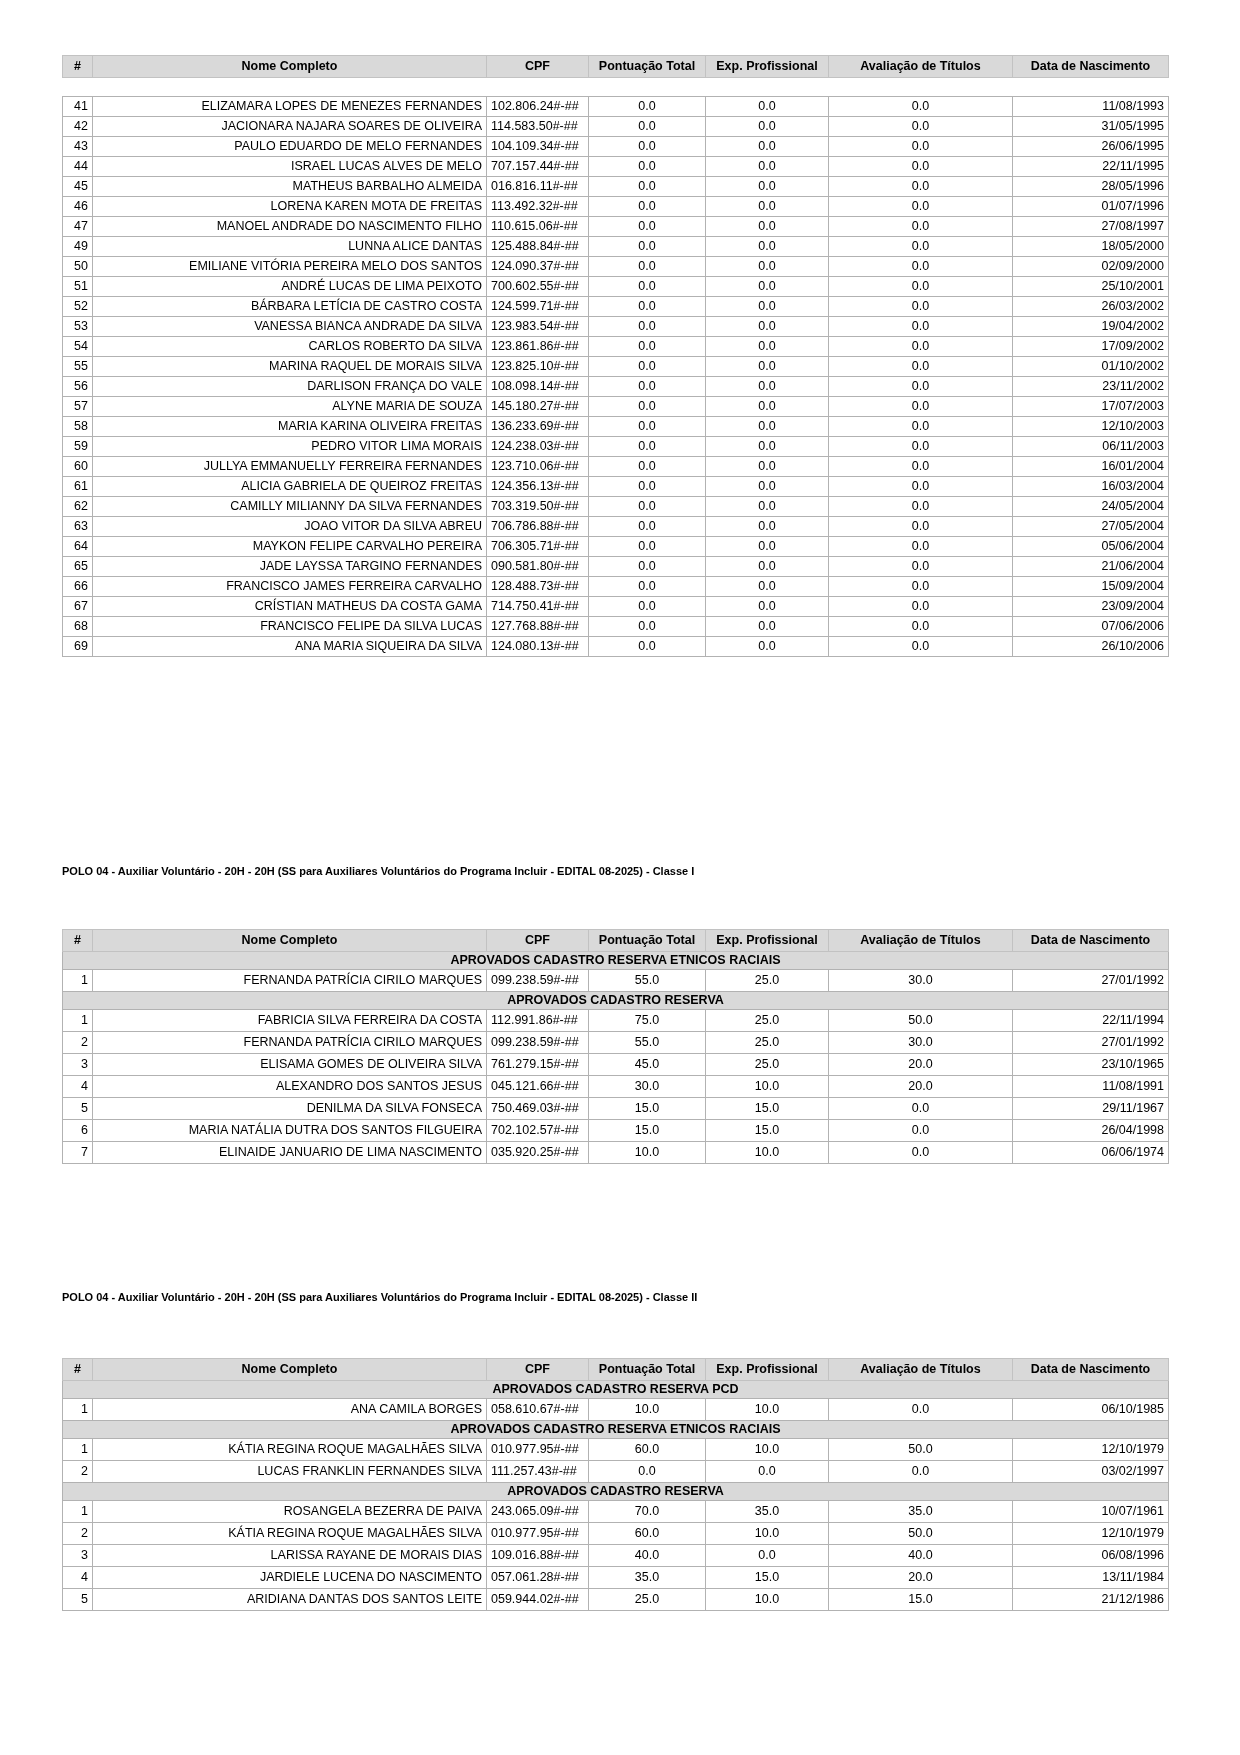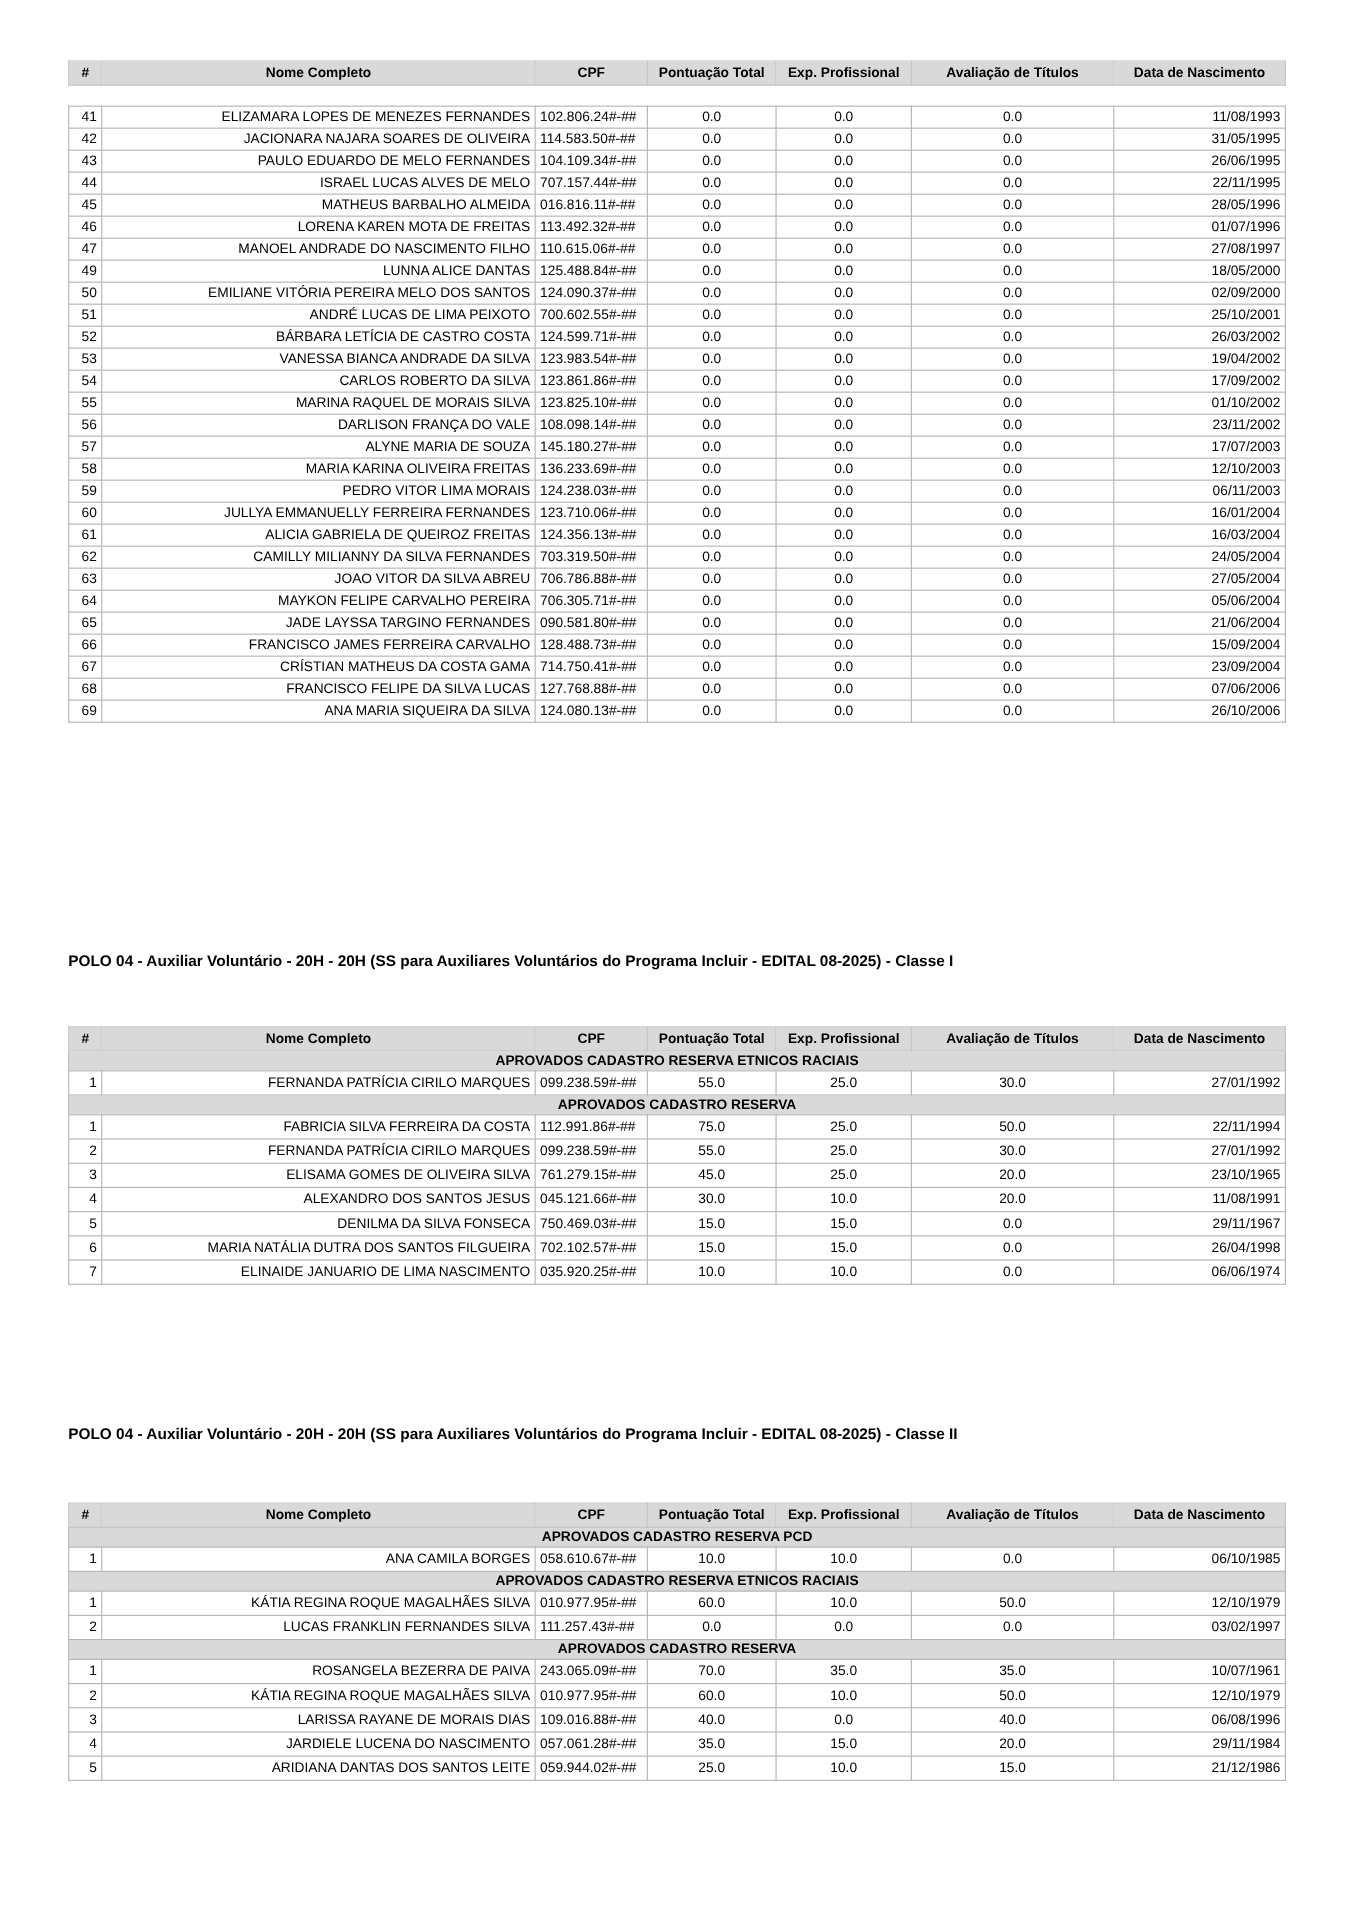--- a/index.html
+++ b/index.html
@@ -28,21 +28,21 @@
   td.c-name { text-align:right; padding-left:5px; }
   td.c-cpf  { text-align:left; }
   td.c-score{ text-align:center; }
   td.c-date { text-align:right; padding-right:14px; }
   tr.section-row td {
     background:var(--header-bg,#d9d9d9); font-weight:bold; text-align:center;
     height:17px; font-size:12.5px;margin-top:18px;
   }
   #table1-header { margin-bottom:18px; }
   .title {
-    font-weight:bold; font-size:14px; white-space:nowrap; color:#000;
+    font-weight:bold; font-size:11px; white-space:nowrap; color:#000;
     width:1178px;
   }
   #title-classe1 { margin-top:208px; margin-bottom:52px; }
   #title-classe2 { margin-top:127px; margin-bottom:55px; }
 </style>
 </head>
 <body>
 
 <div class="page">
 
@@ -527,21 +527,21 @@
           <td class="c-score">40.0</td>
           <td class="c-date">06/08/1996</td>
         </tr>
         <tr>
           <td class="c-num">4</td>
           <td class="c-name">JARDIELE LUCENA DO NASCIMENTO</td>
           <td class="c-cpf">057.061.28#-##</td>
           <td class="c-score">35.0</td>
           <td class="c-score">15.0</td>
           <td class="c-score">20.0</td>
-          <td class="c-date">29/11/1984</td>
+          <td class="c-date">13/11/1984</td>
         </tr>
         <tr>
           <td class="c-num">5</td>
           <td class="c-name">ARIDIANA DANTAS DOS SANTOS LEITE</td>
           <td class="c-cpf">059.944.02#-##</td>
           <td class="c-score">25.0</td>
           <td class="c-score">10.0</td>
           <td class="c-score">15.0</td>
           <td class="c-date">21/12/1986</td>
         </tr>

